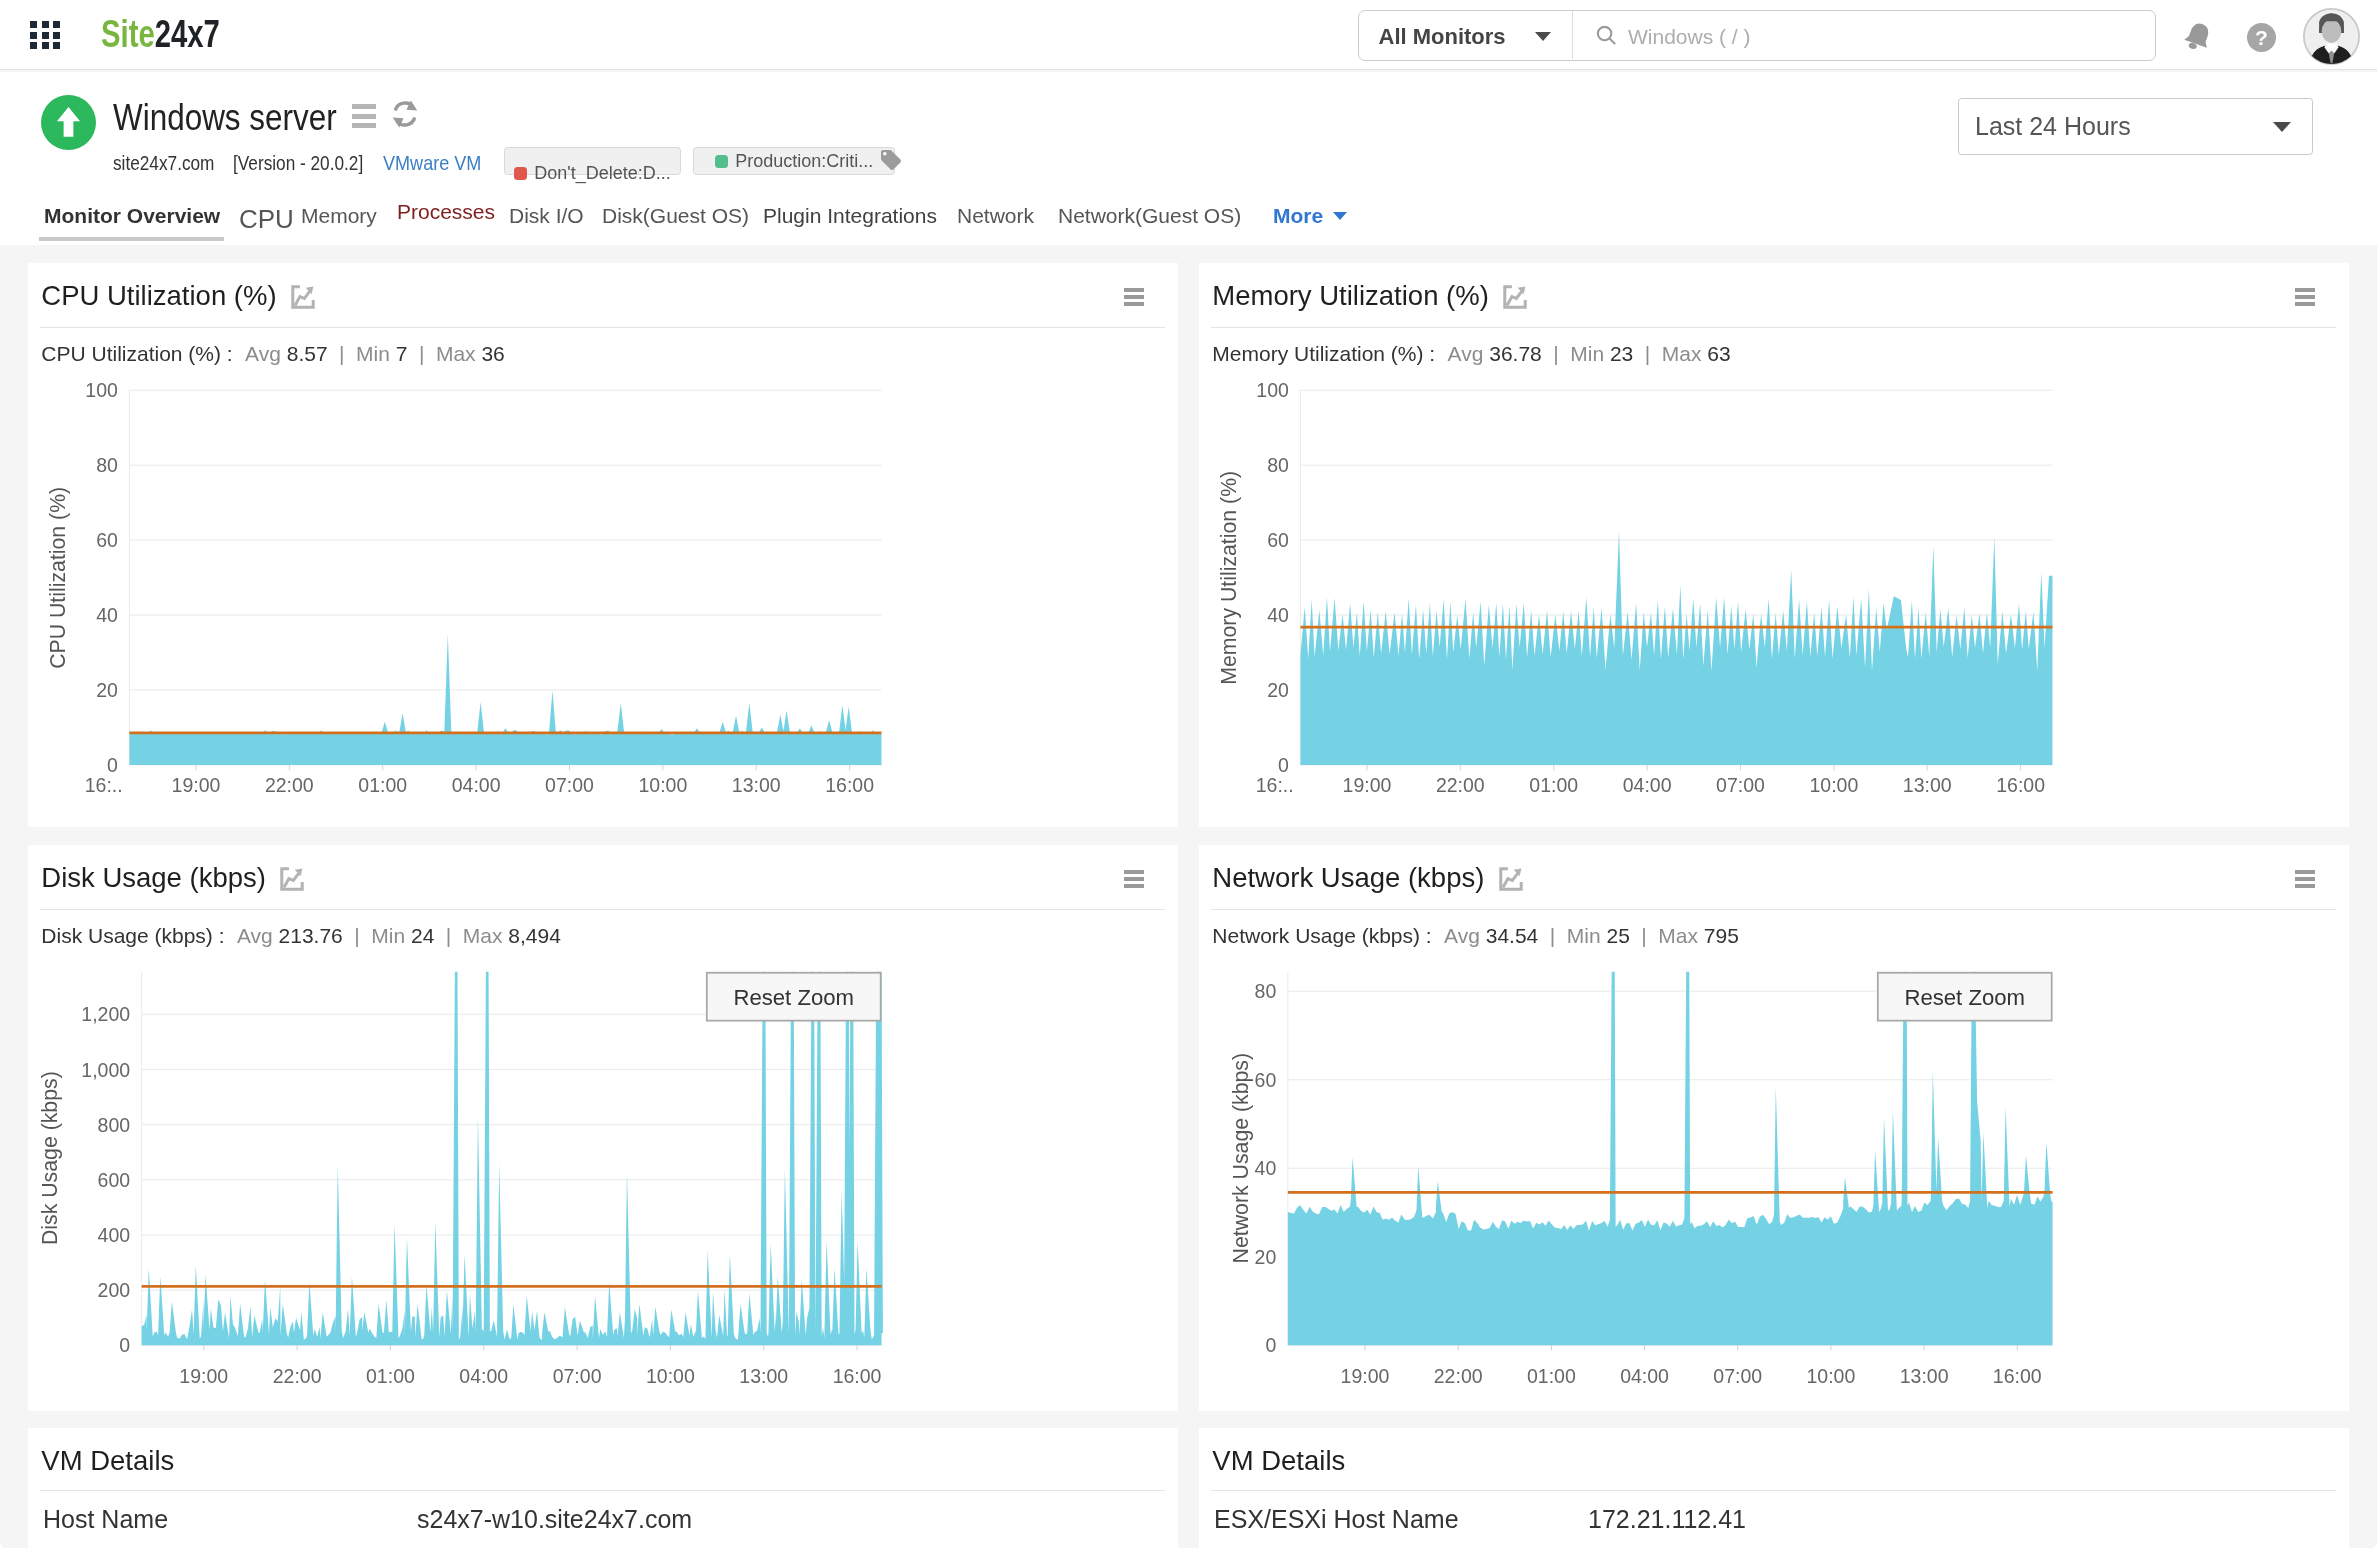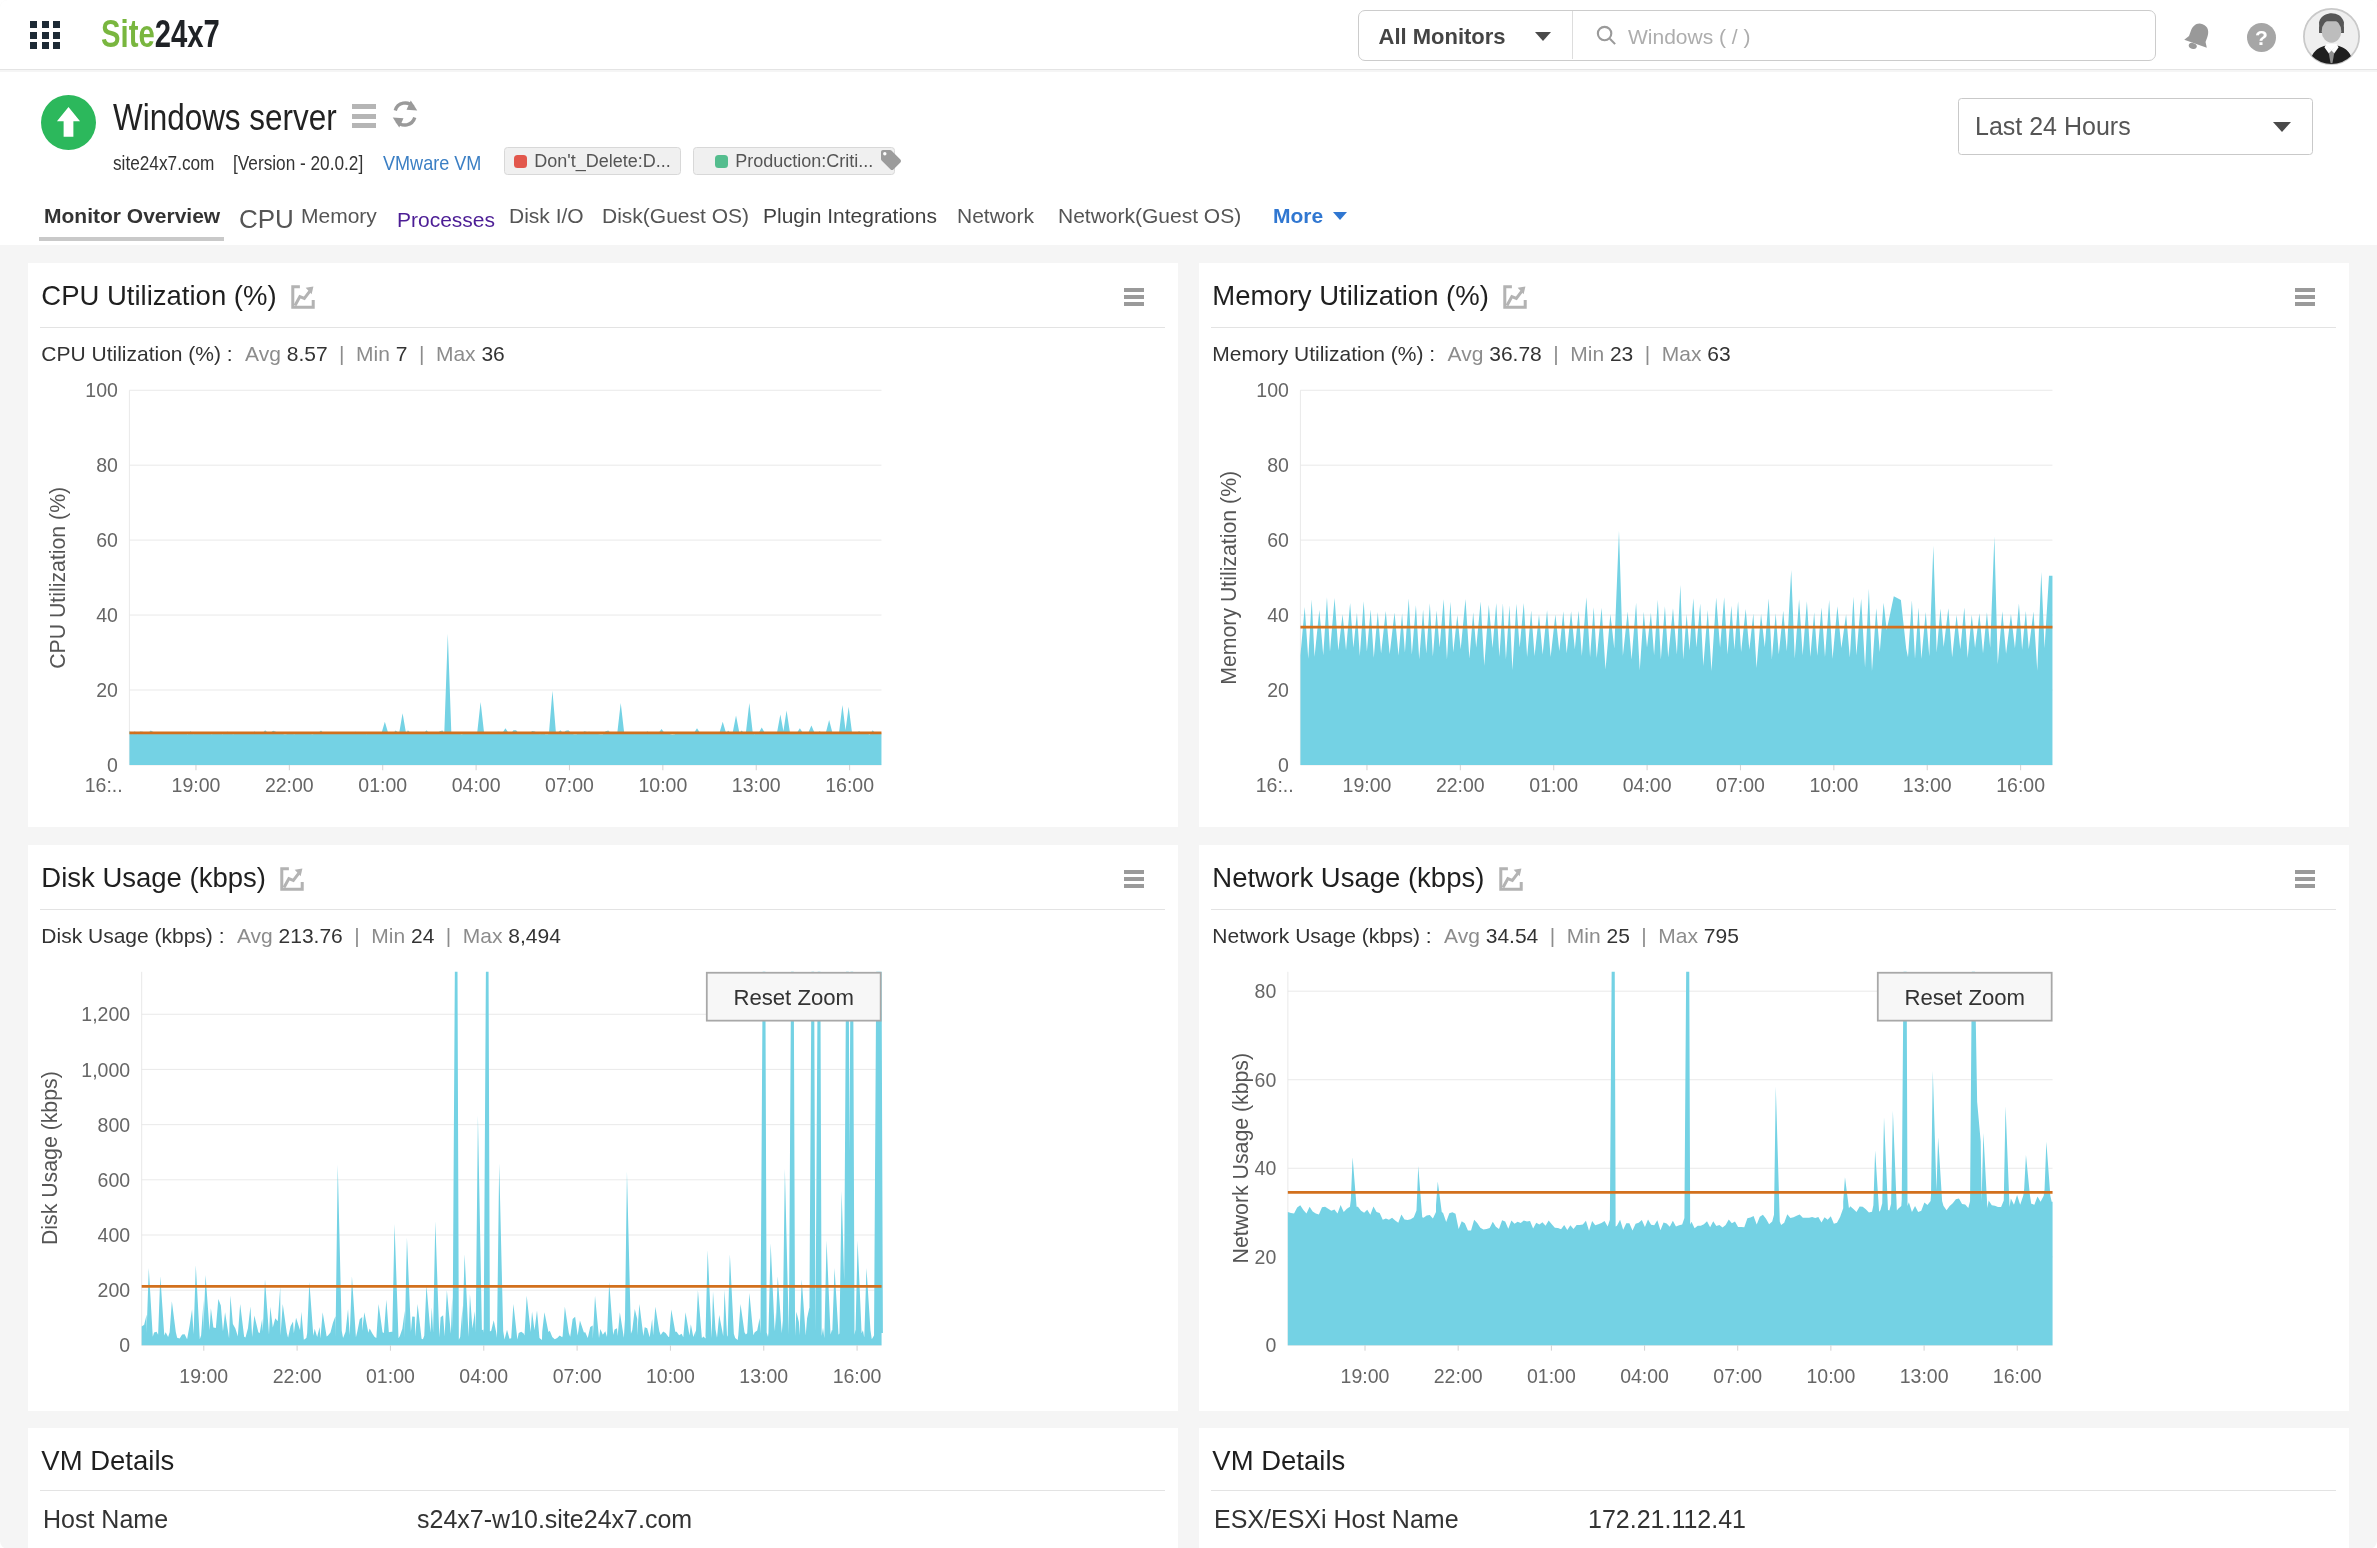--- a/index.html
+++ b/index.html
@@ -71,34 +71,34 @@
       <g fill="none" stroke="#9a9a9a" stroke-width="2.7">
         <path d="M4.2 9.2 A8.2 8.2 0 0 1 18.6 6.4"></path>
         <path d="M19.8 14.8 A8.2 8.2 0 0 1 5.4 17.6"></path>
       </g>
       <path d="M16.6 1.2 L21.8 9.2 L13.2 8.6 Z" fill="#9a9a9a"></path>
       <path d="M7.4 22.8 L2.2 14.8 L10.8 15.4 Z" fill="#9a9a9a"></path>
     </svg>
 <div style="position:absolute;left:113px;top:151px;font-size:21px;color:#333;transform:scaleX(0.82);transform-origin:0 0">site24x7.com</div>
 <div style="position:absolute;left:233px;top:151px;font-size:21px;color:#333;transform:scaleX(0.82);transform-origin:0 0">[Version - 20.0.2]</div>
 <div style="position:absolute;left:383px;top:151px;font-size:21px;color:#3b7fc4;transform:scaleX(0.86);transform-origin:0 0">VMware VM</div>
-<div style="position:absolute;left:504px;top:147px;height:27.5px;background:#f0f0f0;border:0.9px solid #d8d8d8;border-radius:3.5px;font-size:18px;color:#555;line-height:26px;padding:0 9px;white-space:nowrap"><span style="display:inline-block;width:13.3px;height:13.3px;border-radius:3.5px;background:#e2574c;margin-right:7px;vertical-align:-0.9px"></span>Don't_Delete:D...</div>
+<div style="position:absolute;left:504px;top:147px;height:27.5px;background:#f0f0f0;border:0.9px solid #d8d8d8;border-radius:3.5px;font-size:18px;color:#555;line-height:26px;padding:12px 9px;white-space:nowrap"><span style="display:inline-block;width:13.3px;height:13.3px;border-radius:3.5px;background:#e2574c;margin-right:7px;vertical-align:-0.9px"></span>Don't_Delete:D...</div>
     <div style="position:absolute;left:693px;top:147px;height:27.5px;background:#f0f0f0;border:0.9px solid #d8d8d8;border-radius:3.5px;font-size:18px;color:#555;line-height:26px;padding:0 21px;white-space:nowrap"><span style="display:inline-block;width:13.3px;height:13.3px;border-radius:3.5px;background:#54bd8e;margin-right:7px;vertical-align:-0.9px"></span>Production:Criti...</div>
     <svg width="24" height="24" viewBox="0 0 24 24" style="position:absolute;left:879px;top:148px">
       <path d="M21.4 11.6 L12.4 2.6 C12 2.2 11.5 2 11 2 L4 2 C2.9 2 2 2.9 2 4 L2 11 C2 11.5 2.2 12 2.6 12.4 L11.6 21.4 C12.4 22.2 13.6 22.2 14.4 21.4 L21.4 14.4 C22.2 13.6 22.2 12.4 21.4 11.6 Z" fill="#9c9c9c"></path>
       <circle cx="5.8" cy="5.8" r="1.7" fill="#fff"></circle>
     </svg>
 <div style="position:absolute;left:1958px;top:98px;width:355px;height:57px;border:1.8px solid #c9c9c9;border-radius:3.5px;background:#fff">
 <div style="position:absolute;left:16px;top:13.3px;font-size:25px;color:#555">Last 24 Hours</div>
 <div style="position:absolute;right:21px;top:23px;width:0;height:0;border-left:9px solid transparent;border-right:9px solid transparent;border-top:10.6px solid #4a4a4a"></div>
 </div>
 <div style="position:absolute;left:44px;top:204px;font-size:21px;font-weight:bold;color:#333">Monitor Overview</div>
     <div style="position:absolute;left:239px;top:204px;font-size:26px;font-weight:normal;color:#555">CPU</div>
     <div style="position:absolute;left:301px;top:204px;font-size:21px;font-weight:normal;color:#555">Memory</div>
-    <div style="position:absolute;left:397px;top:208px;font-size:21px;font-weight:normal;color:#4c1d95">Processes</div>
+    <div style="position:absolute;left:397px;top:200px;font-size:21px;font-weight:normal;color:#7f1d1d">Processes</div>
     <div style="position:absolute;left:509px;top:204px;font-size:21px;font-weight:normal;color:#555">Disk I/O</div>
     <div style="position:absolute;left:602px;top:204px;font-size:21px;font-weight:normal;color:#555">Disk(Guest OS)</div>
     <div style="position:absolute;left:763px;top:204px;font-size:21px;font-weight:normal;color:#404040">Plugin Integrations</div>
     <div style="position:absolute;left:957px;top:204px;font-size:21px;font-weight:normal;color:#555">Network</div>
     <div style="position:absolute;left:1058px;top:204px;font-size:21px;font-weight:normal;color:#555">Network(Guest OS)</div>
     <div style="position:absolute;left:1273px;top:204px;font-size:21px;font-weight:bold;color:#3077d1">More <span style="display:inline-block;width:0;height:0;border-left:7px solid transparent;border-right:7px solid transparent;border-top:8px solid #3077d1;margin-left:3.5px;vertical-align:3.5px"></span></div>
     <div style="position:absolute;left:39px;top:237px;width:185px;height:3.5px;background:#c9c9c9"></div>
 
 <div style="position:absolute;left:28px;top:263px;width:1150px;height:564px;background:#fff">
 <svg width="1150" height="564" viewBox="0 0 1296 636" style="position:absolute;left:0;top:0">

